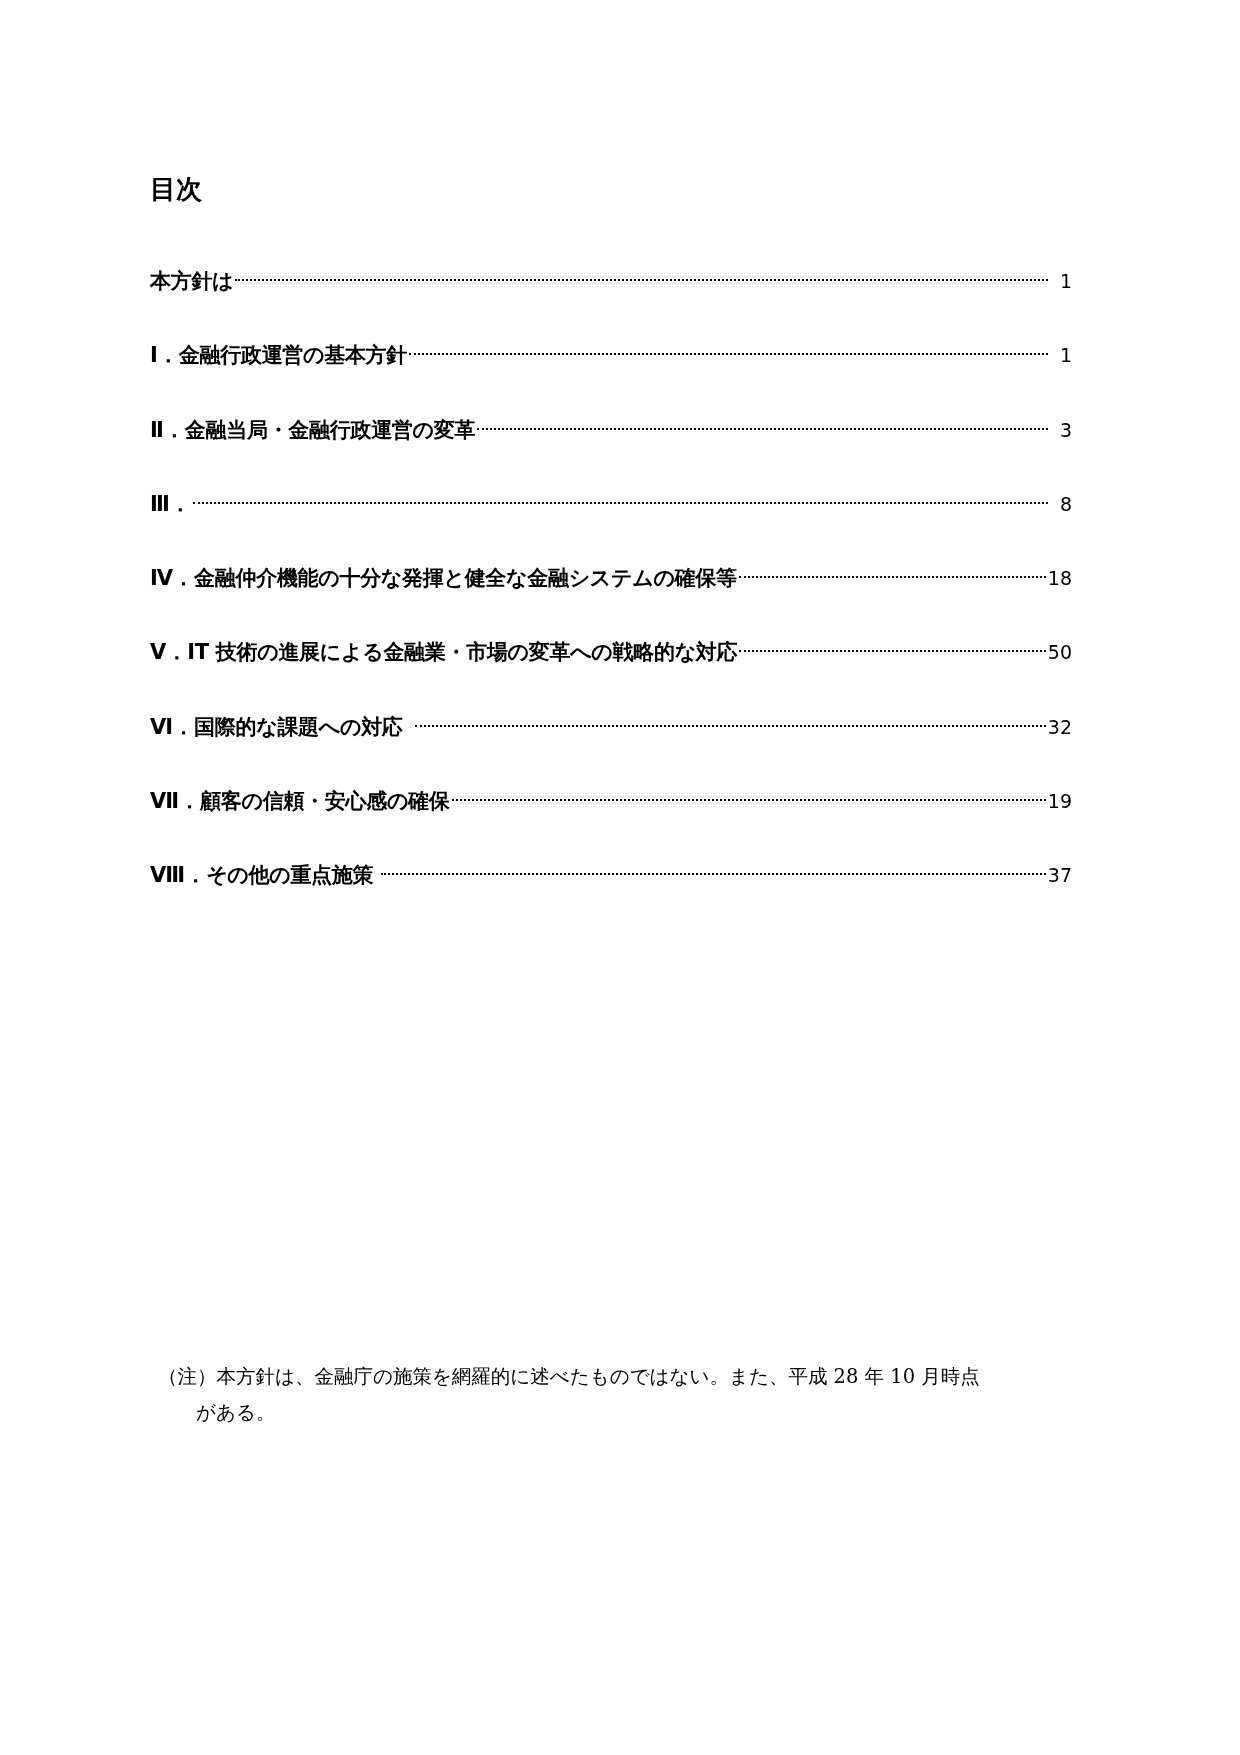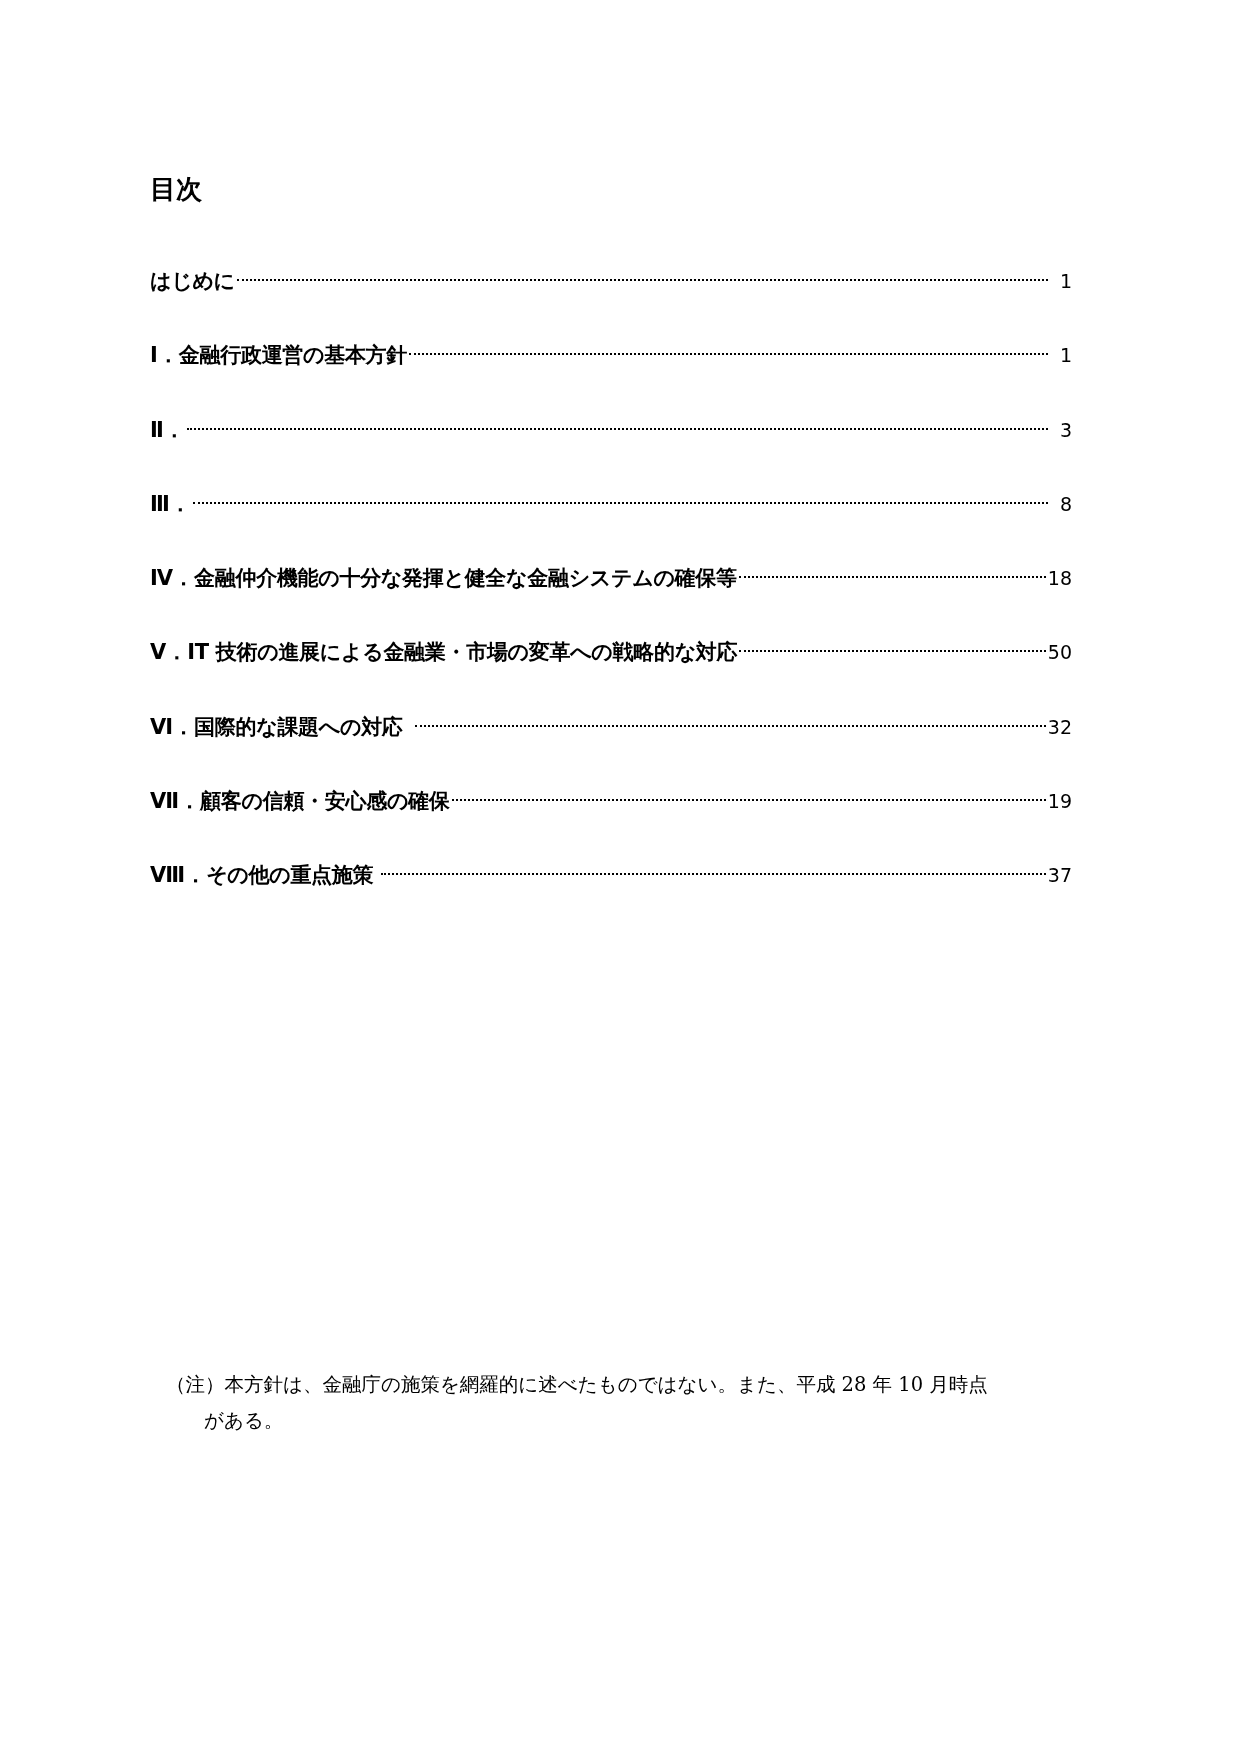--- a/index.html
+++ b/index.html
@@ -73,52 +73,53 @@
     text-align: right;
   }
   .note {
     position: absolute;
     left: 158px;
     top: 1355px;
     width: 940px;
     font-family: "DejaVu Serif", "Liberation Serif", serif;
     font-size: 19.5px;
     line-height: 36px;
-    margin: 8px;
+    margin: 0;
   }
   .note-line {
     display: block;
     white-space: nowrap;
   }
   .note-line.indent {
     padding-left: 38px;
   }
 </style>
 </head>
 <body>
 
 <div class="page">
 
   <h1 class="toc-title">目次</h1>
 
   <ul class="toc-list">
     <li class="toc-entry">
       <span class="toc-numeral"></span>
-      <span class="toc-heading">はじめに</span>
+      <span class="toc-heading">本方針は</span>
       <span class="toc-leader"></span>
       <span class="toc-page">1</span>
     </li>
     <li class="toc-entry">
       <span class="toc-numeral">Ⅰ．</span>
       <span class="toc-heading">金融行政運営の基本方針</span>
       <span class="toc-leader"></span>
       <span class="toc-page">1</span>
     </li>
     <li class="toc-entry">
       <span class="toc-numeral">Ⅱ．</span>
+      <span class="toc-heading">金融当局・金融行政運営の変革</span>
       <span class="toc-leader"></span>
       <span class="toc-page">3</span>
     </li>
     <li class="toc-entry">
       <span class="toc-numeral">Ⅲ．</span>
       <span class="toc-leader"></span>
       <span class="toc-page">8</span>
     </li>
     <li class="toc-entry">
       <span class="toc-numeral">Ⅳ．</span>

